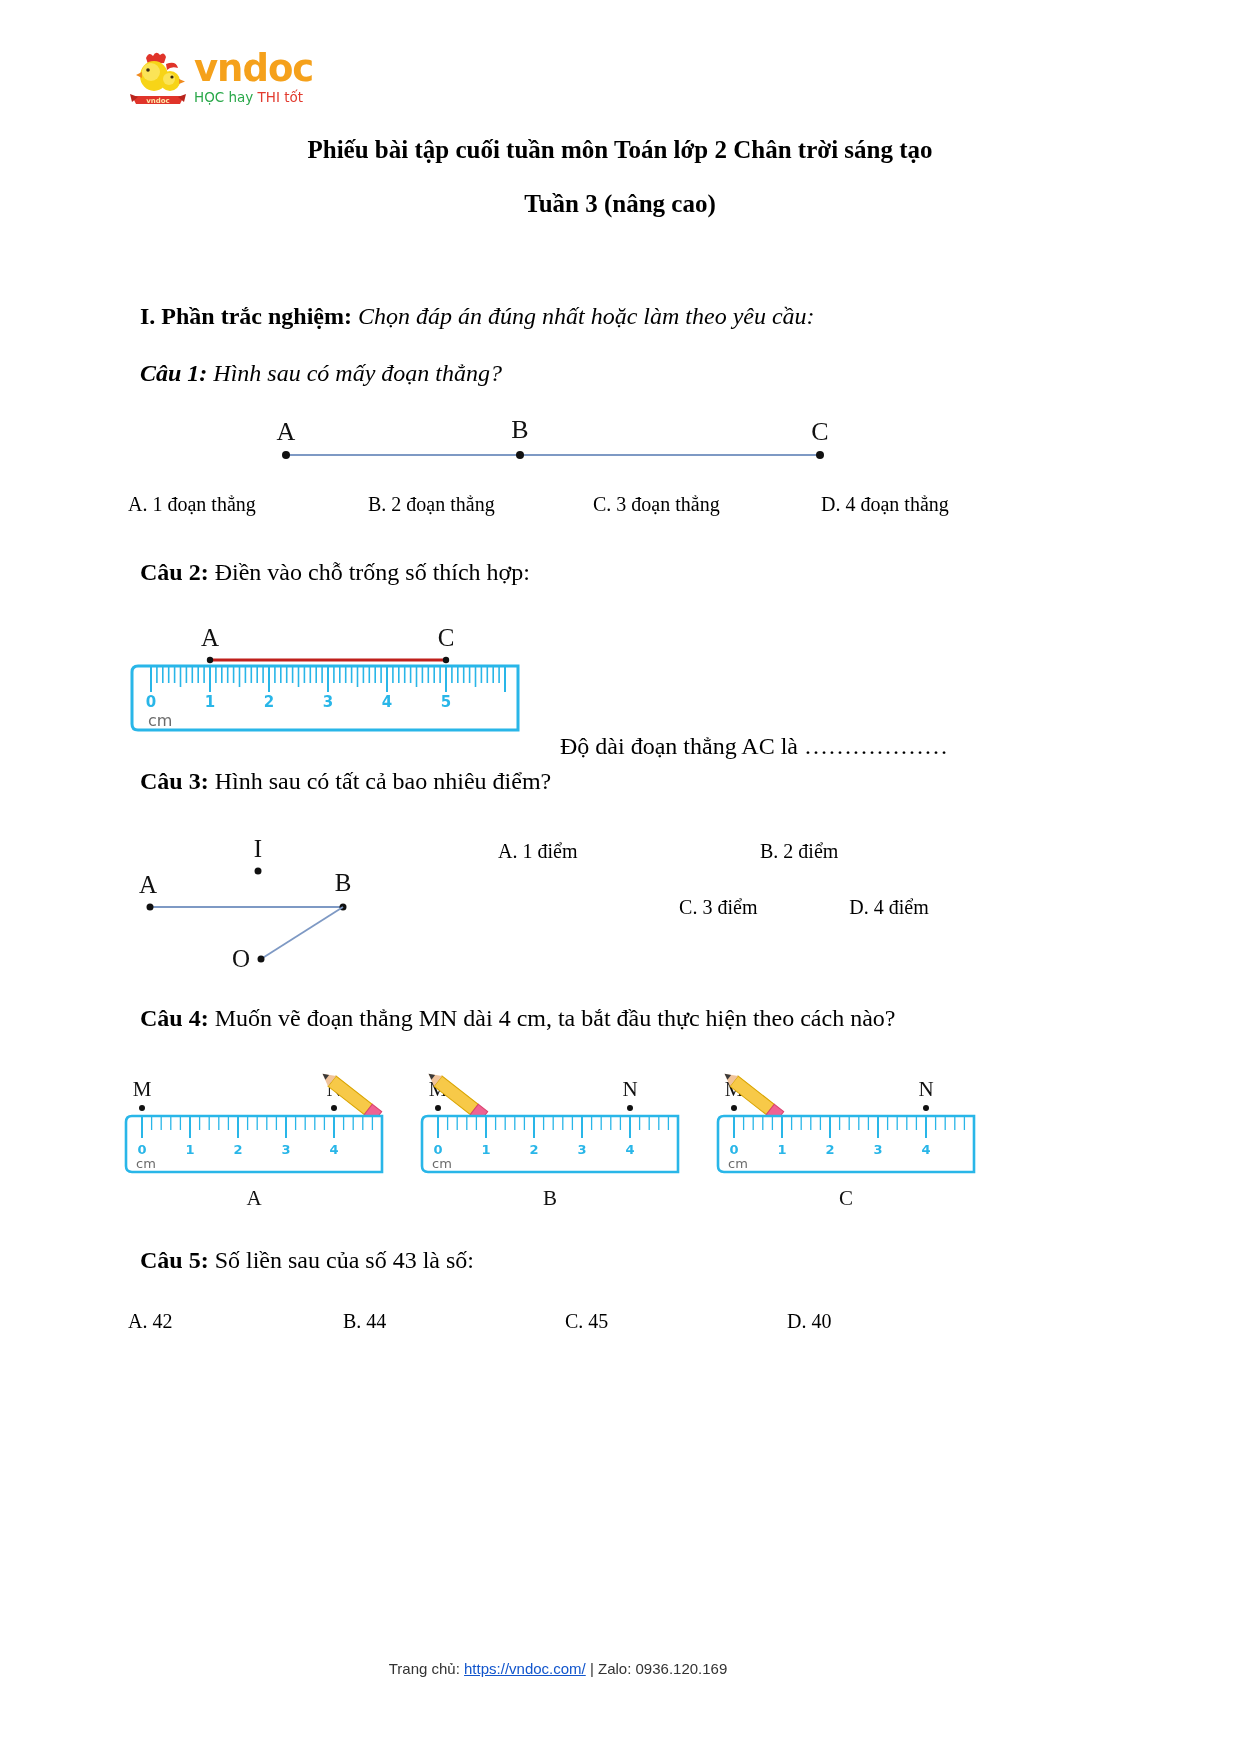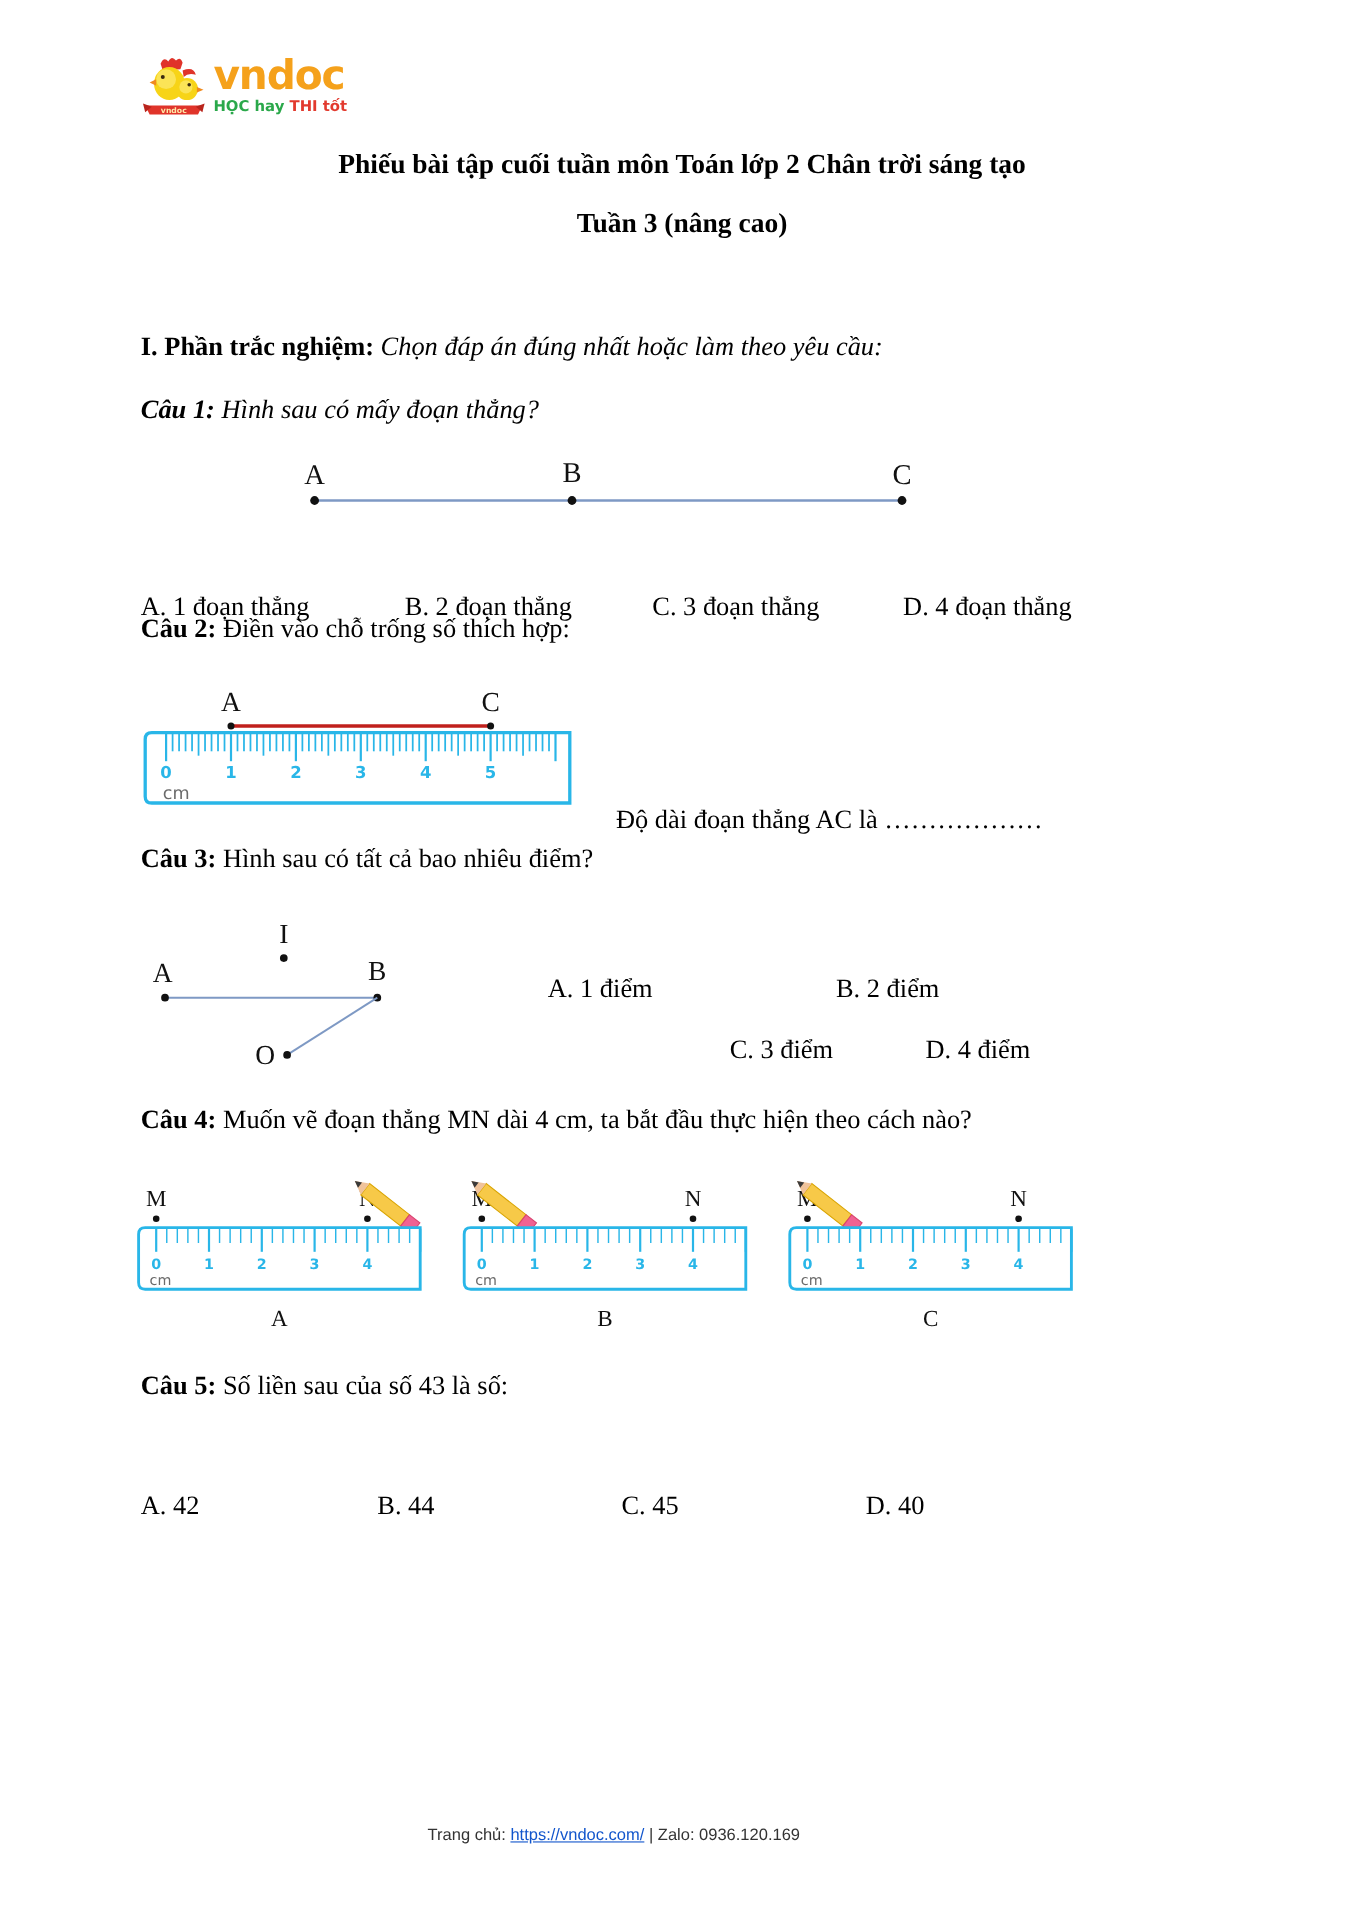--- a/index.html
+++ b/index.html
@@ -11,38 +11,38 @@
     position:relative;
     overflow:hidden;
   }
   .page{position:relative;width:1240px;height:1755px;}
 
   
   .logo-wrap{position:absolute;left:128px;top:48px;display:flex;align-items:flex-start;}
   .logo-mark{width:60px;height:62px;position:relative;margin-right:6px;}
   .logo-text{display:flex;flex-direction:column;justify-content:center;padding-top:2px;}
   .logo-word{font-family:"DejaVu Sans",sans-serif;font-weight:bold;font-size:37px;color:#f5a11b;letter-spacing:-1px;line-height:1;}
-  .logo-tag{font-family:"DejaVu Sans",sans-serif;font-weight:bold;font-size:13.5px;line-height:1;margin-top:4px;letter-spacing:0px;}
+  .logo-tag{font-family:"DejaVu Sans",sans-serif;font-weight:normal;font-size:13.5px;line-height:1;margin-top:4px;letter-spacing:0px;}
   .tag-green{color:#2aa84a;}
   .tag-red{color:#e23a2e;}
 
   
   .title{position:absolute;width:1240px;text-align:center;font-weight:bold;font-size:25px;}
   .t1{top:136px;}
   .t2{top:190px;}
 
   .block{position:absolute;font-size:24px;line-height:1.35;}
-  .b{font-weight:bold;}
+  .b{font-weight:bold;margin-left:12px;}
   .i{font-style:italic;margin-top:24px;}
 
   
   svg{display:block;overflow:visible;}
 
   
-  .ansrow{position:absolute;font-size:24px;margin-top:46px;}
+  .ansrow{position:absolute;font-size:20px;}
   .ansrow span{display:inline-block;}
 
   
   .footer{position:absolute;left:0;top:1660px;width:1116px;text-align:center;
           font-family:"Liberation Sans","DejaVu Sans",sans-serif;font-size:15px;color:#333;}
   .footer a{color:#1155cc;text-decoration:underline;}
 </style>
 </head>
 <body>
 

